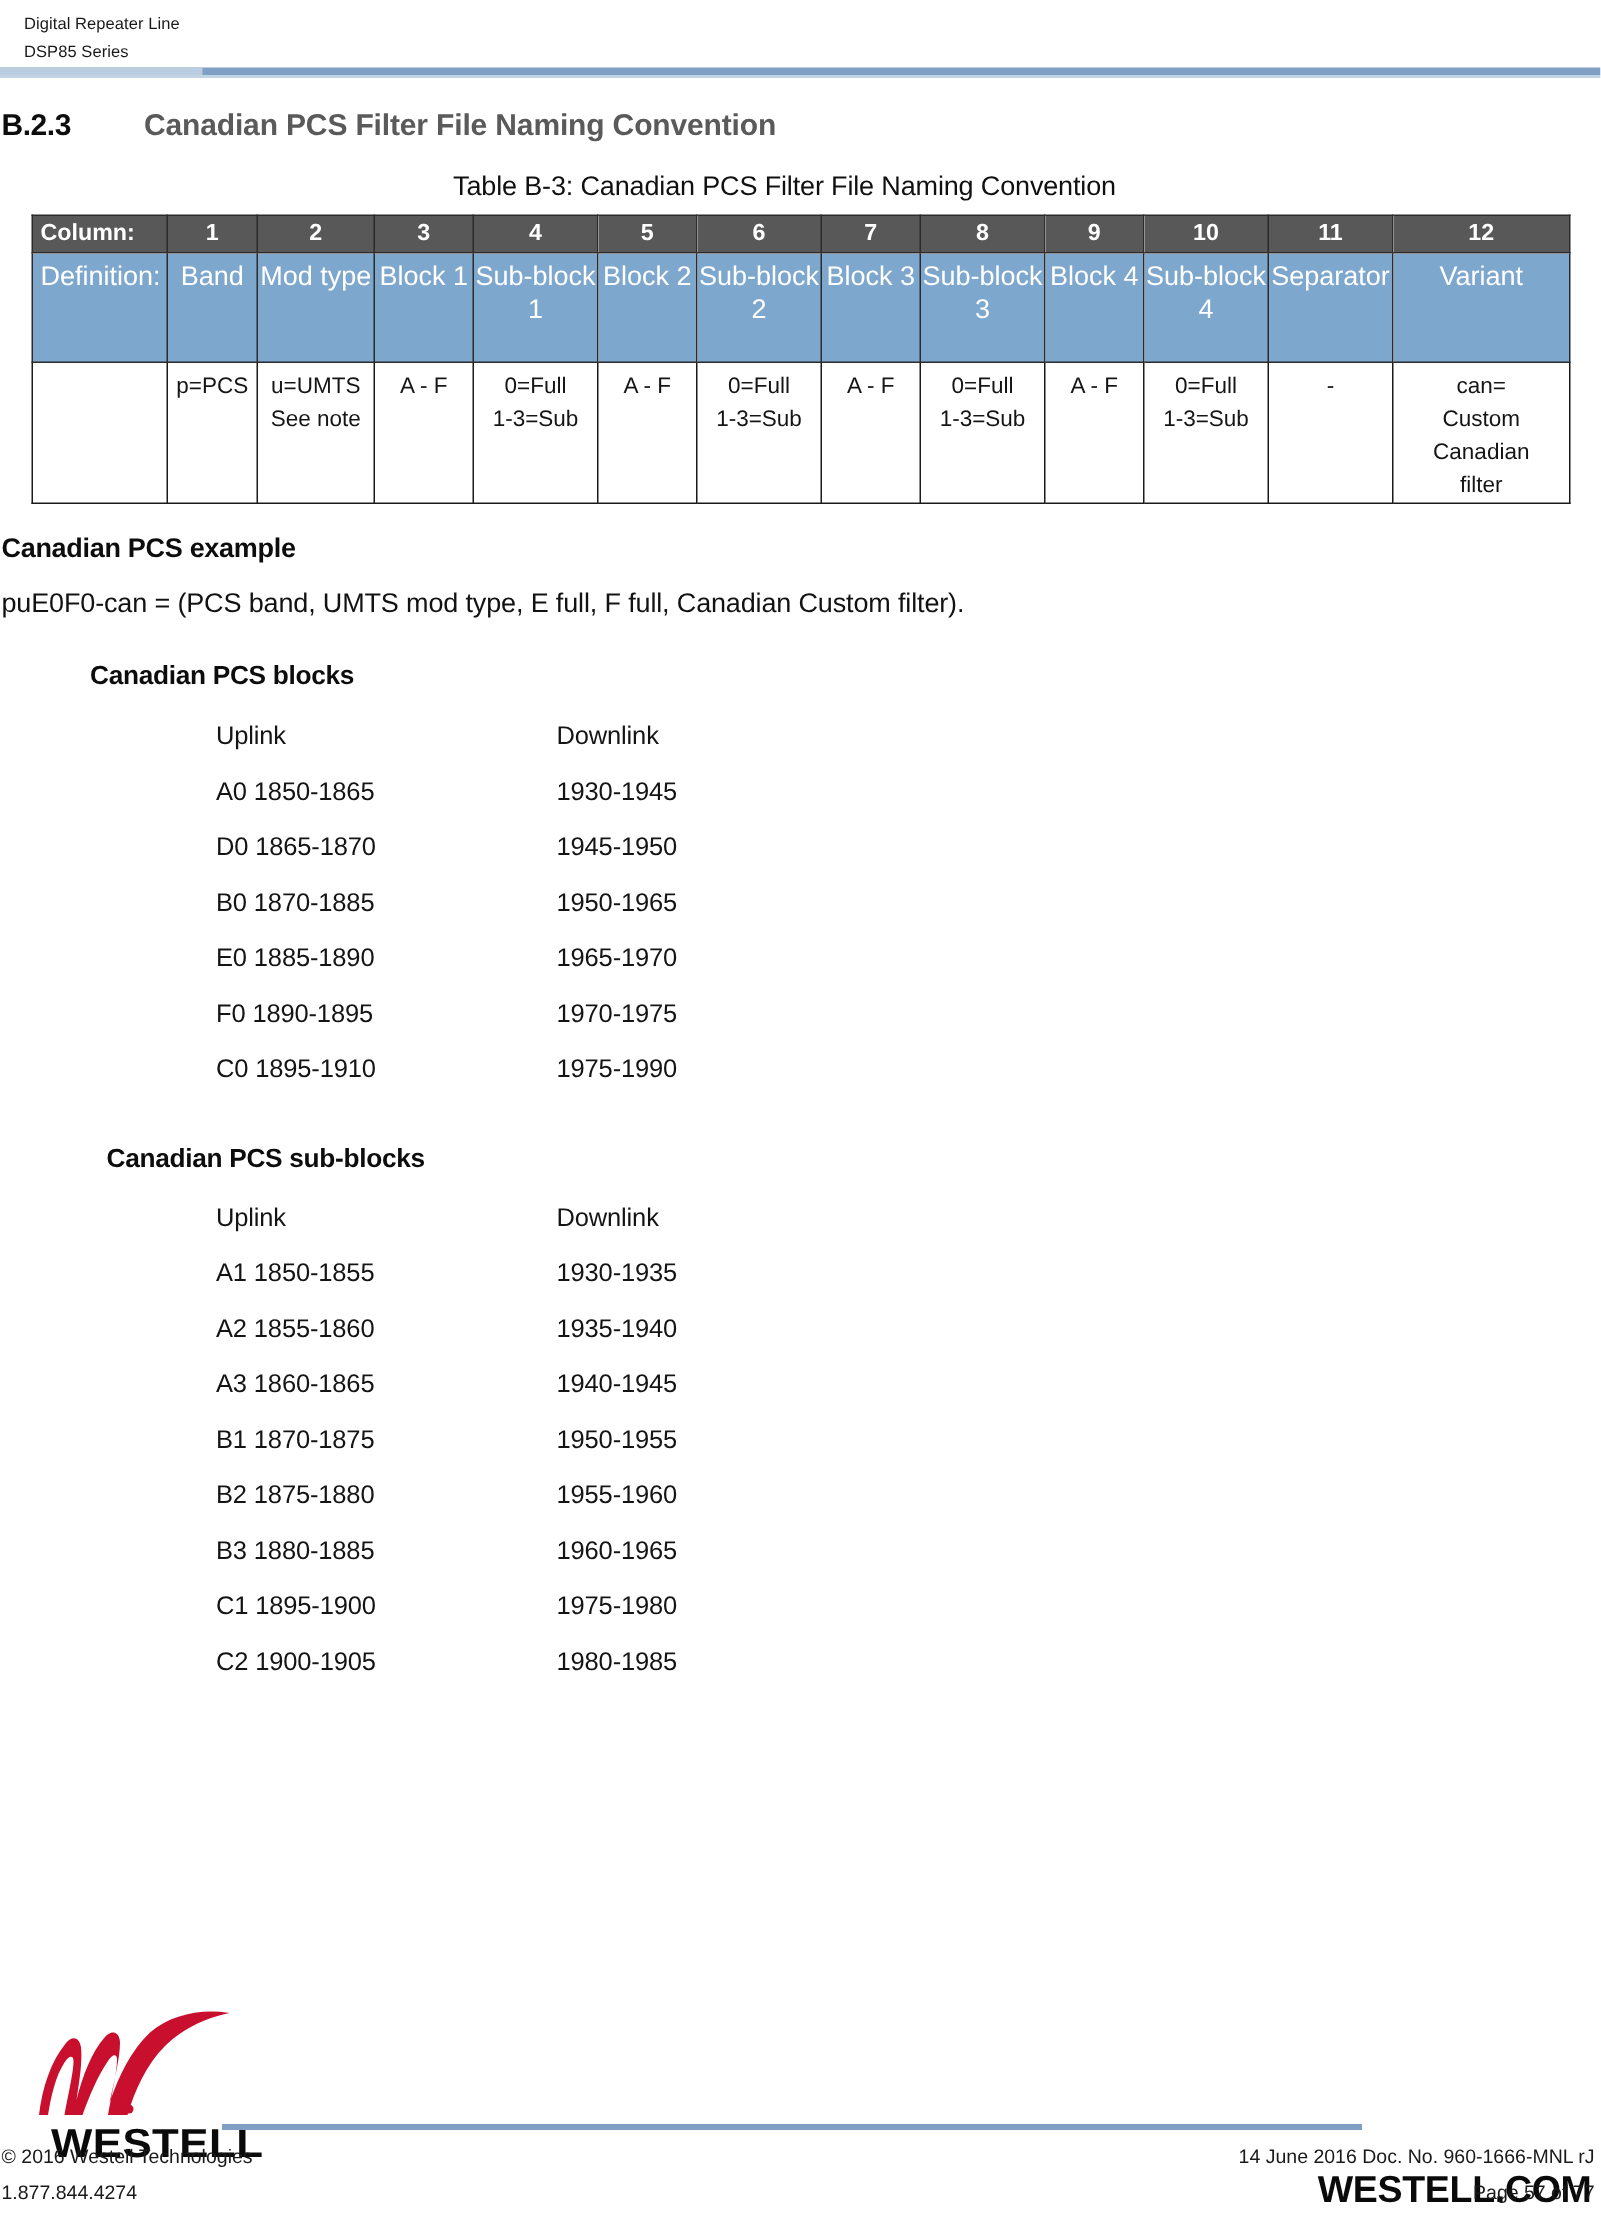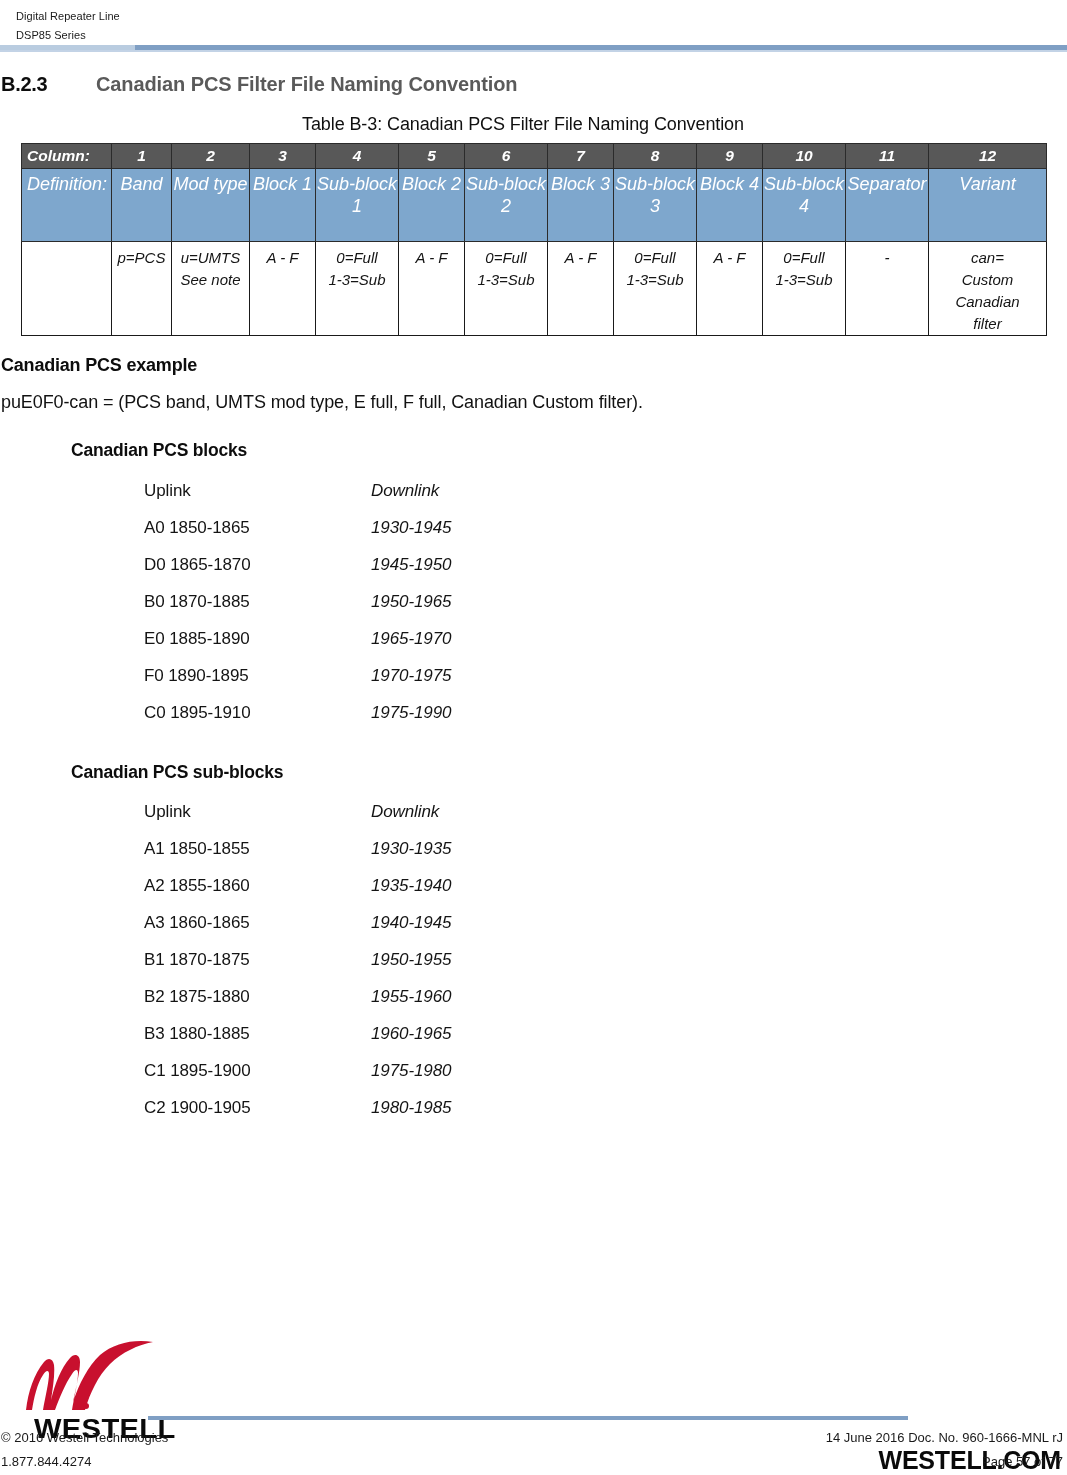--- a/index.html
+++ b/index.html
@@ -98,21 +98,20 @@
   }
 
   
   .naming-table {
     position: absolute;
     left: 21px;
     top: 143px;
     border-collapse: collapse;
     table-layout: fixed;
     width: 1025px;
-    font-style: italic;
   }
   .naming-table td {
     border: 1px solid #1a1a1a;
     padding: 0;
     vertical-align: top;
     overflow: hidden;
   }
   .naming-table tr.row-column td {
     background: #585858;
     color: #ffffff;
@@ -196,21 +195,20 @@
     height: 37px;
     line-height: 37px;
     white-space: nowrap;
   }
   .freq-row .col-up {
     display: inline-block;
     width: 227px;
   }
   .freq-row .col-down {
     display: inline-block;
-    font-style: italic;
   }
 
   
   .footer {
     position: absolute;
     left: 0;
     top: 1332px;
     width: 1067px;
     height: 143px;
   }
@@ -425,21 +423,21 @@
             <span>filter</span>
           </span>
         </td>
     </tr>
   </tbody>
 </table>
 
 <div class="body-h3" style="left:1px; top:355px;">Canadian PCS example</div>
 <div class="body-p" style="left:1px; top:392px;">puE0F0-can = (PCS band, UMTS mod type, E full, F full, Canadian Custom filter).</div>
 
-<div class="body-h4" style="left:71px; top:440px;">Canadian PCS blocks</div>
+<div class="body-h4" style="left:60px; top:440px;">Canadian PCS blocks</div>
 
 <div class="freq-list" style="left:144px; top:472px;">
   <div class="freq-row">
     <span class="col-up">Uplink</span><span class="col-down">Downlink</span>
   </div>
   <div class="freq-row">
     <span class="col-up">A0 1850-1865</span><span class="col-down">1930-1945</span>
   </div>
   <div class="freq-row">
     <span class="col-up">D0 1865-1870</span><span class="col-down">1945-1950</span>

